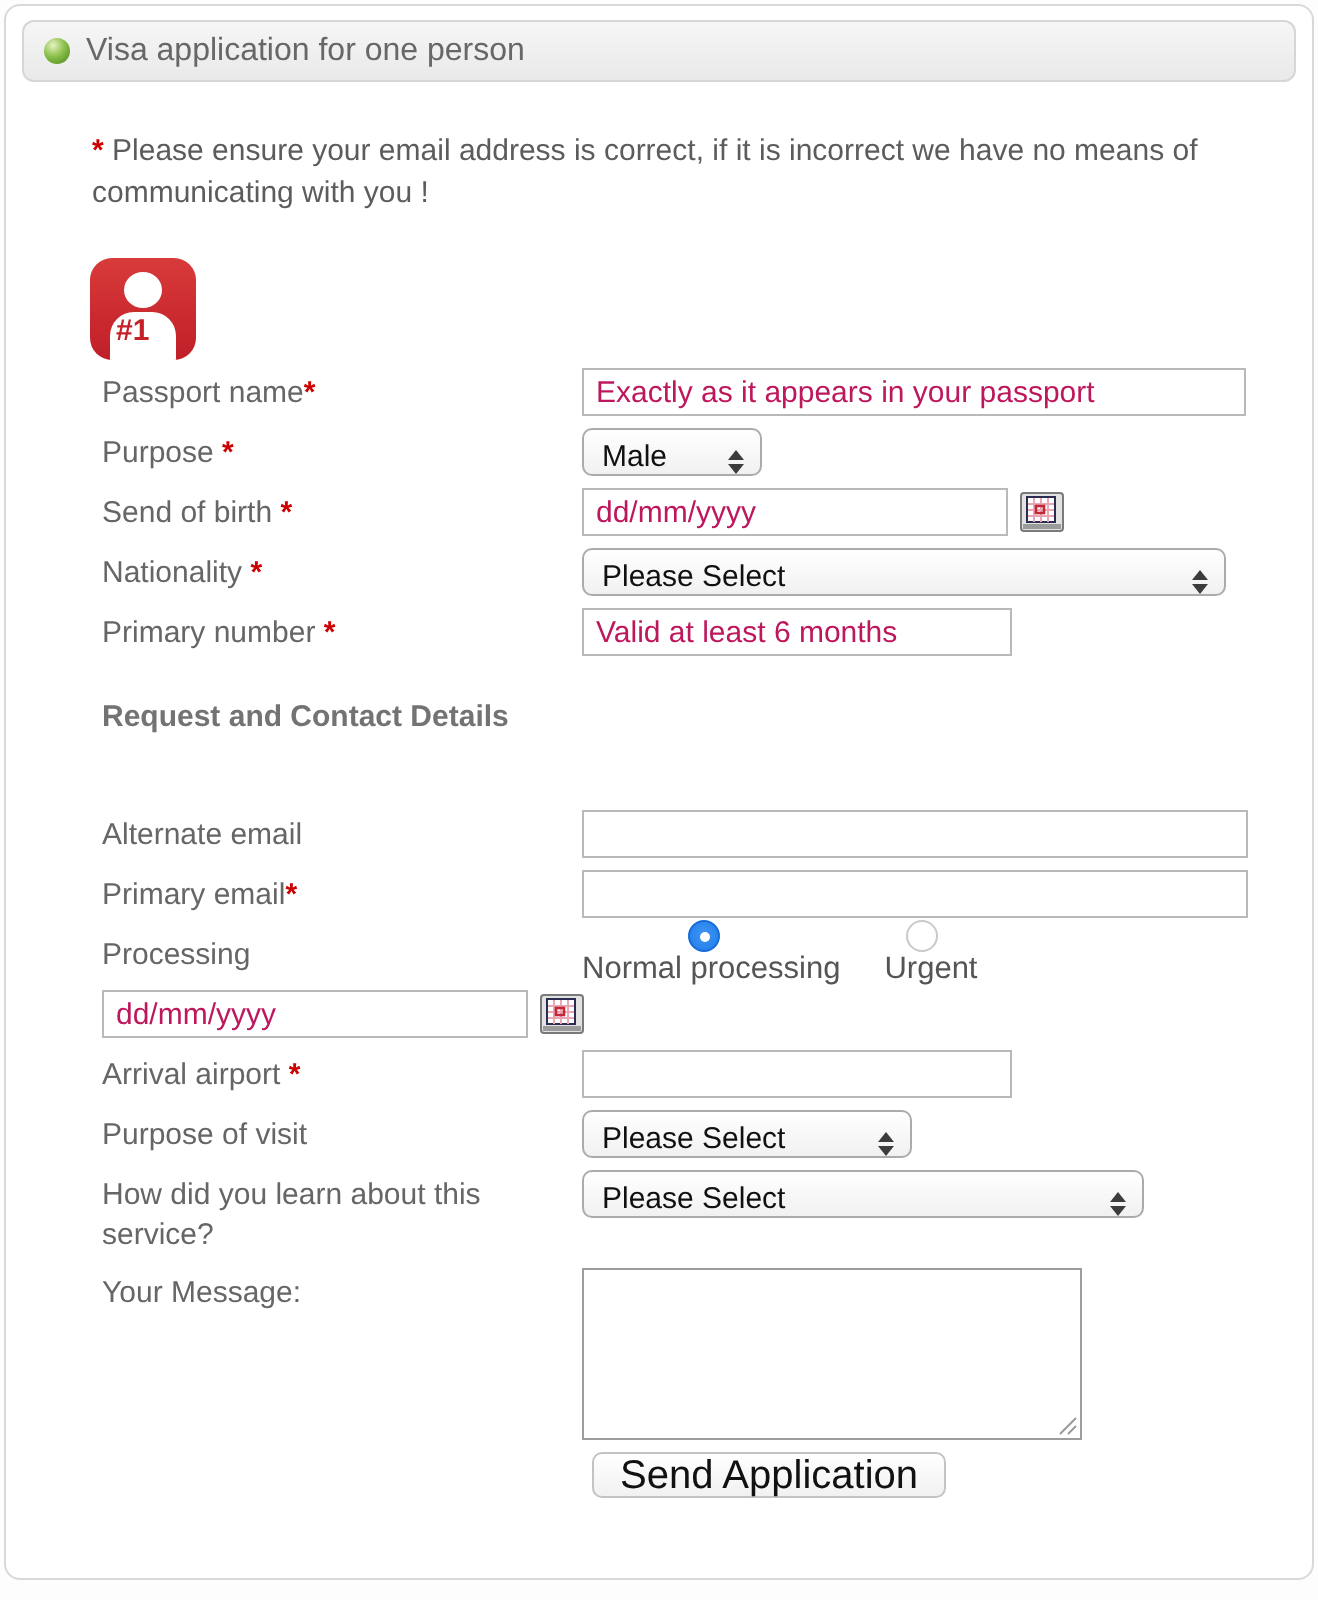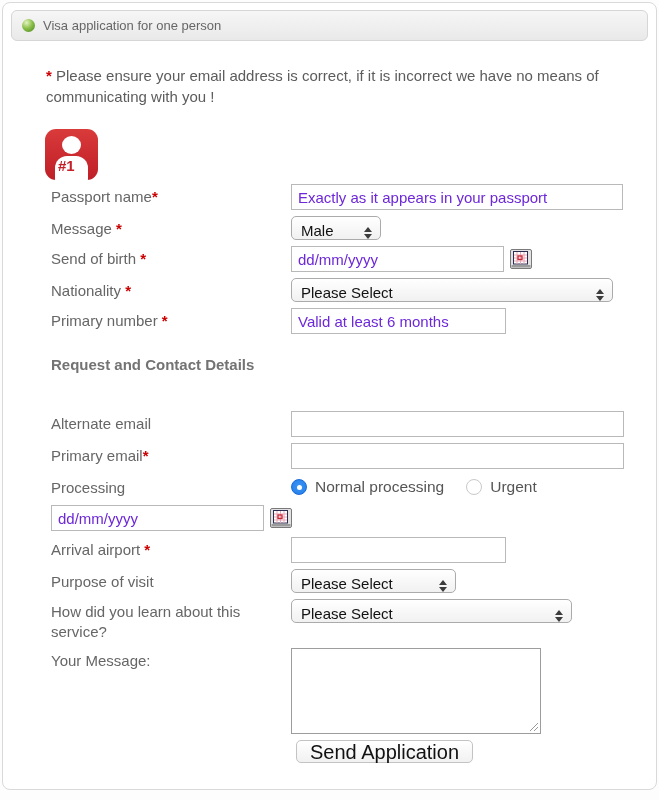--- a/index.html
+++ b/index.html
@@ -16,21 +16,21 @@
     margin: 7px 8px 0 8px; height: 31px;
     background: linear-gradient(#f6f6f6, #e9e9e9);
     border: 1px solid #d6d6d6; border-radius: 6px;
     display: flex; align-items: center; padding: 0 10px;
   }
   .green-orb {
     width: 13px; height: 13px; border-radius: 50%;
     background: radial-gradient(circle at 35% 28%, #e4f3c0, #8cc04c 45%, #5f9a2a 80%, #4f8420);
     margin-right: 8px; flex: none;
   }
-  .header-title { color: #676767; font-size: 13px; }
+  .header-title { color: #676767; font-size: 16px; }
 
   .form-area { padding: 24px 30px 0 48px; }
 
   .star { color: #cc0000; font-weight: bold; }
 
   .notice {
     color: #5c5c5c; font-size: 15px; line-height: 21px;
     max-width: 568px; margin-left: -5px; margin-bottom: 22px;
   }
 
@@ -56,22 +56,22 @@
   
   .row { display: flex; align-items: flex-start; margin-bottom: 6px; }
   .lbl {
     flex: none; width: 240px; color: #666666; font-size: 15px;
     line-height: 20px; padding-top: 3px;
   }
   .ctl { display: flex; align-items: center; }
 
   input.text {
     height: 24px; border: 1px solid #b9b9b9; border-radius: 0;
-    font-family: "Liberation Sans", sans-serif; font-size: 15px; color: #6d28d9;
-    padding: 12px 6px; background: #fff; outline: none;
+    font-family: "Liberation Sans", sans-serif; font-size: 15px; color: #be185d;
+    padding: 0 6px; background: #fff; outline: none;
   }
 
   .select {
     height: 24px; border: 1px solid #ababab; border-radius: 5px;
     background: linear-gradient(#ffffff, #f1f1f1);
     display: flex; align-items: flex-end; padding: 0 8px 0 9px;
     cursor: default;
   }
   .select-value { font-size: 15px; color: #111; flex: 1 1 auto; white-space: nowrap; }
   .select-arrows { display: flex; flex-direction: column; align-items: center; flex: none; margin-left: 8px; }
@@ -89,21 +89,21 @@
     background: transparent; cursor: pointer; line-height: 0;
   }
 
   .section-heading {
     color: #737373; font-size: 15px; font-weight: bold;
     margin: 22px 0 38px 0;
   }
 
   
   .radio-group { display: flex; align-items: center; height: 24px; }
-  .radio-opt { display: flex; align-items: center; margin-right: 22px; cursor: pointer; }
+  .radio-opt { display: flex; align-items: center; margin-right: 22px; cursor: pointer; flex-direction: column; }
   .radio {
     width: 16px; height: 16px; border-radius: 50%; flex: none; margin-right: 8px;
     border: 1px solid #c9c9c9; background: #fff; position: relative;
   }
   .radio.checked {
     border: 1px solid #186bd8;
     background: radial-gradient(circle at 50% 45%, #3f95f5, #1e7ce8);
   }
   .radio.checked::after {
     content: ""; position: absolute; left: 5px; top: 5px; width: 5px; height: 5px;
@@ -148,21 +148,21 @@
     </div>
 
     <div class="row">
       <div class="lbl"><span>Passport name</span><span class="star">*</span></div>
       <div class="ctl">
         <input class="text" style="width: 332px;" type="text" value="Exactly as it appears in your passport">
       </div>
     </div>
 
     <div class="row">
-      <div class="lbl"><span>Message </span><span class="star">*</span></div>
+      <div class="lbl"><span>Purpose </span><span class="star">*</span></div>
       <div class="ctl">
         <div class="select" style="width:90px">
           <span class="select-value">Male</span>
           <span class="select-arrows">
               <i class="up"></i>
               <i class="dn"></i>
             </span>
         </div>
       </div>
     </div>

